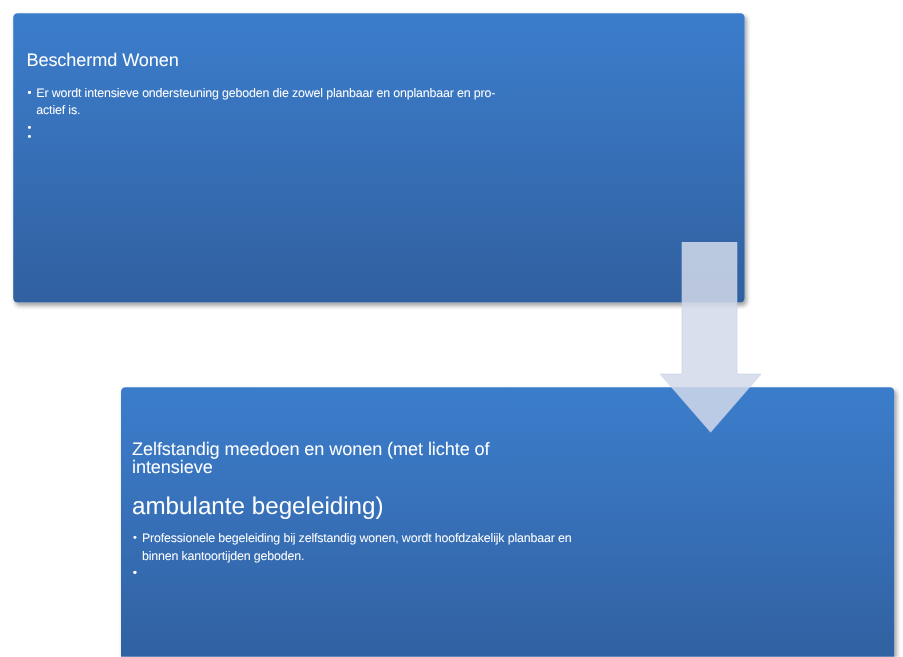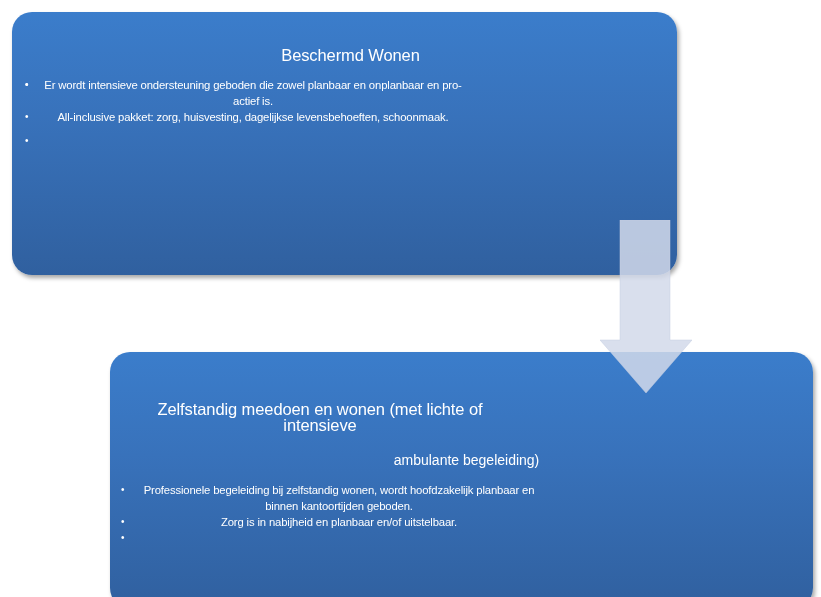--- a/index.html
+++ b/index.html
@@ -10,25 +10,24 @@
     body {
       width: 821px;
       height: 597px;
       position: relative;
       overflow: hidden;
       font-family: "Liberation Sans", "DejaVu Sans", sans-serif;
       color: #ffffff;
     }
     .box {
       position: absolute;
-      border-radius: 20px;
+      border-radius: 4px;
       background: linear-gradient(to bottom, #3b7dcb 0%, #3872bb 40%, #30609f 100%);
       box-shadow: 2px 3px 4px rgba(0,0,0,0.35);
       box-sizing: border-box;
-      text-align: center;
     }
     #box1 {
       left: 12px;
       top: 12px;
       width: 665px;
       height: 263px;
       padding: 33px 0 0 12px;
     }
     #box2 {
       left: 110px;
@@ -44,21 +43,21 @@
       font-weight: normal;
       letter-spacing: -0.1px;
     }
     #box2 .title {
       font-size: 16.5px;
       line-height: 16px;
       margin: 0;
       width: 400px;
     }
     #box2 .title-line2 {
-      font-size: 14px;
+      font-size: 22px;
       line-height: 20px;
       margin: 17px 0 12px 0;
     }
     ul.bullets {
       list-style: none;
       margin: 0;
       padding: 0;
     }
     ul.bullets li {
       position: relative;
@@ -86,30 +85,30 @@
     }
   </style>
 </head>
 <body>
 
 <div id="box1" class="box">
   <div class="title">Beschermd Wonen</div>
   <ul class="bullets">
     <li><span class="dot">•</span></li>
     <li><span class="dot">•</span><span>Er wordt intensieve ondersteuning geboden die zowel planbaar en onplanbaar en pro-actief is.</span></li>
-    <li><span class="dot">•</span><span>All-inclusive pakket: zorg, huisvesting, dagelijkse levensbehoeften, schoonmaak.</span></li>
+    <li><span class="dot">•</span></li>
     <li class="gap"><span class="dot">•</span></li>
   </ul>
 </div>
 
 <div id="box2" class="box">
   <div class="title">Zelfstandig meedoen en wonen (met lichte of intensieve</div>
   <div class="title-line2">ambulante begeleiding)</div>
   <ul class="bullets">
     <li><span class="dot">•</span><span>Professionele begeleiding bij zelfstandig wonen, wordt hoofdzakelijk planbaar en binnen kantoortijden geboden.</span></li>
-    <li><span class="dot">•</span><span>Zorg is in nabijheid en planbaar en/of uitstelbaar.</span></li>
+    <li><span class="dot">•</span></li>
     <li><span class="dot">•</span></li>
   </ul>
 </div>
 
 <svg class="arrow" viewBox="0 0 92 174" xmlns="http://www.w3.org/2000/svg">
   <polygon points="20,0 70,0 70,120 92,120 46,173 0,120 20,120" fill="#d2d9ea" fill-opacity="0.85" stroke="#c5cee3" stroke-width="0.5"></polygon>
 </svg>
 
 </body></html>

